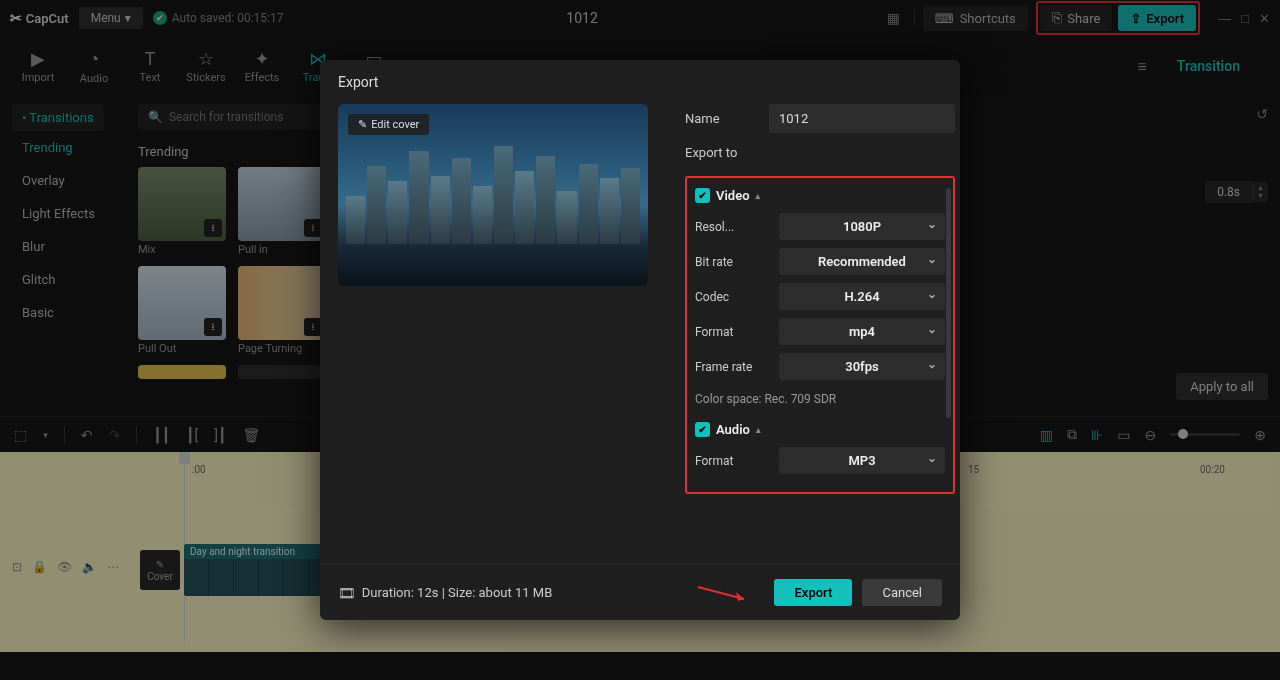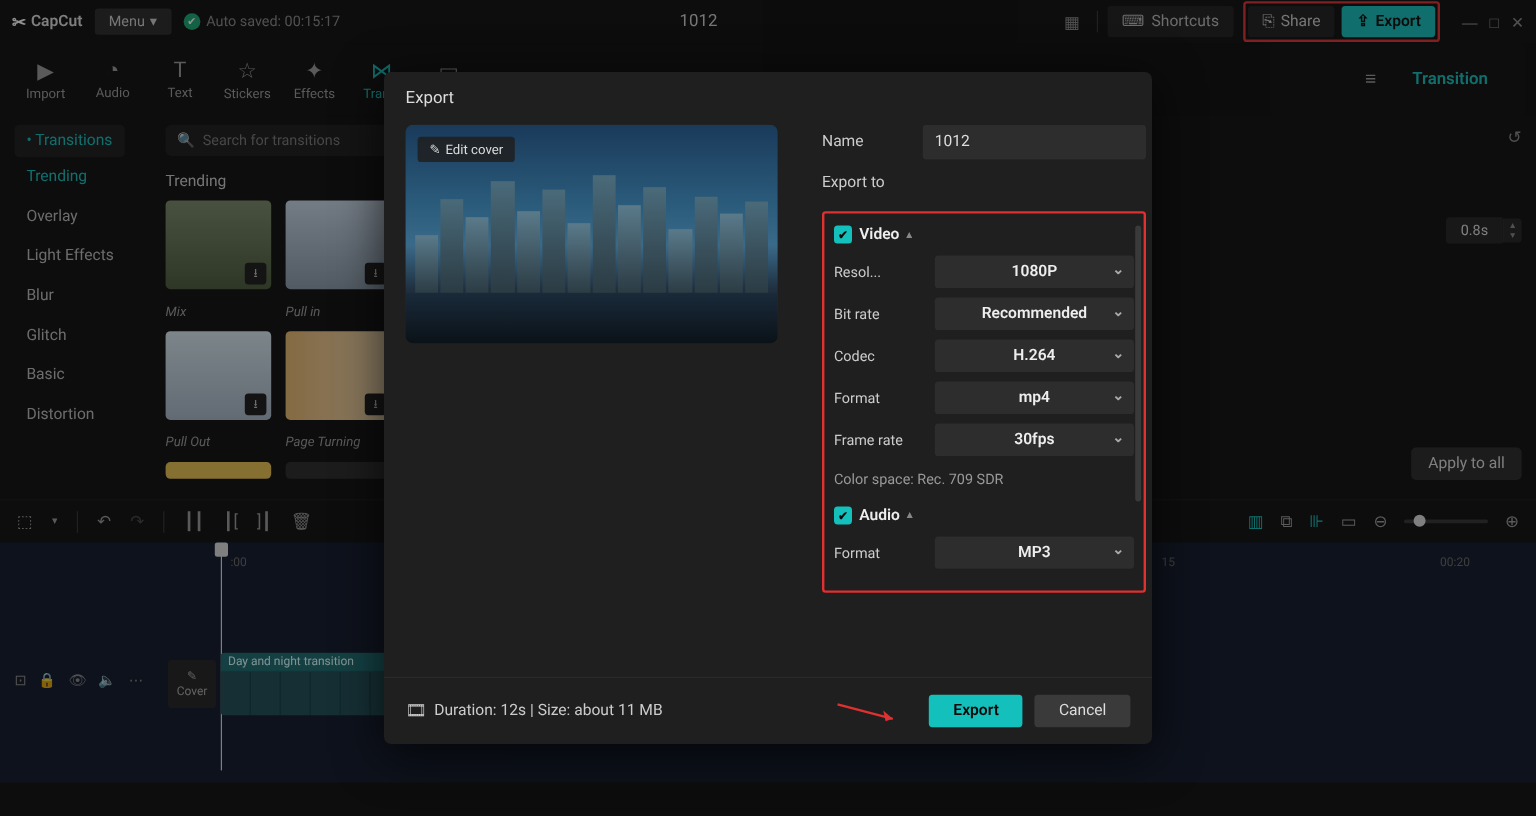--- a/index.html
+++ b/index.html
@@ -36,41 +36,41 @@
 .side-item { color: #bbb; font-size: 13px; padding: 9px 10px; }
 .side-item.active { color: #13c0bc; }
 
 .gallery-col { width: 340px; padding: 8px 10px; }
 .search-box { background: #1a1a1a; border-radius: 5px; padding: 6px 10px; color: #777; font-size: 12px; display: flex; align-items: center; gap: 6px; }
 .gallery-heading { color: #ccc; font-size: 13px; margin: 14px 0 8px 0; }
 .thumb-row { display: flex; gap: 12px; margin-bottom: 10px; }
 .thumb { width: 88px; }
 .thumb-img { width: 88px; height: 74px; background: #2a2a2a; border-radius: 4px; position: relative; }
 .thumb-dl { position: absolute; right: 4px; bottom: 4px; width: 18px; height: 18px; background: #1a1a1a; border-radius: 3px; display: flex; align-items: center; justify-content: center; color: #bbb; font-size: 10px; }
-.thumb-label { color: #999; font-size: 11px; margin-top: 12px; font-style: italic; }
+.thumb-label { color: #999; font-size: 11px; margin-top: 2px; }
 
 .right-panel { flex: 1; padding: 10px 20px; position: relative; }
 .param-head { display: flex; align-items: center; gap: 6px; color: #ccc; font-size: 13px; }
 .reset-icn { position: absolute; right: 12px; top: 10px; color: #888; font-size: 14px; }
 .slider-track { position: absolute; top: 95px; left: 20px; width: 200px; height: 3px; background: #333; border-radius: 2px; }
 .slider-knob { position: absolute; top: 90px; left: 150px; width: 13px; height: 13px; background: #ddd; border-radius: 50%; }
 .dur-box { position: absolute; top: 85px; right: 12px; display: flex; align-items: center; gap: 0; }
 .dur-val { background: #222; padding: 4px 12px; border-radius: 3px 0 0 3px; color: #ddd; font-size: 12px; }
 .dur-spin { background: #222; padding: 2px 4px; border-radius: 0 3px 3px 0; border-left: 1px solid #333; display: flex; flex-direction: column; color: #888; font-size: 7px; }
 .apply-all { position: absolute; bottom: 16px; right: 12px; background: #2a2a2a; border: none; color: #ddd; padding: 6px 14px; border-radius: 4px; font-size: 13px; }
 
 .timeline-toolbar { display: flex; align-items: center; height: 36px; padding: 0 14px; gap: 16px; color: #999; background: #0d0d0d; border-top: 1px solid #1a1a1a; }
 .tl-icon { font-size: 14px; }
 .tl-spacer { flex: 1; }
 .tl-right { display: flex; align-items: center; gap: 14px; }
 .tl-right .hl { color: #13c0bc; }
 .zoom-slider { width: 70px; height: 3px; background: #333; border-radius: 2px; position: relative; }
 .zoom-knob { width: 10px; height: 10px; background: #ddd; border-radius: 50%; position: absolute; top: -4px; left: 8px; }
 
-.timeline-body { position: relative; height: 200px; background: #0f172a; }
+.timeline-body { position: relative; height: 200px; background: #fef9c3; }
 .playhead { position: absolute; left: 184px; top: 6px; bottom: 10px; width: 1px; background: #ddd; }
 .playhead::before { content: ""; position: absolute; top: -6px; left: -5px; width: 11px; height: 12px; background: #ddd; border-radius: 2px; }
 .ruler { position: absolute; top: 12px; left: 0; right: 0; height: 20px; color: #666; font-size: 10px; }
 .ruler span { position: absolute; }
 .clip { position: absolute; left: 184px; top: 92px; width: 150px; height: 52px; background: #14555a; border-radius: 3px; overflow: hidden; }
 .clip-label { position: absolute; top: 0; left: 0; right: 0; background: #1a6b70; color: #dff; font-size: 10px; padding: 2px 6px; white-space: nowrap; overflow: hidden; }
 .clip-thumbs { position: absolute; top: 16px; left: 0; right: 0; bottom: 0; display: flex; }
 .clip-thumbs div { flex: 1; background: #1e4b55; border-right: 1px solid #0d3a40; }
 .cover-btn { position: absolute; left: 140px; top: 98px; width: 40px; height: 40px; background: #222; border-radius: 3px; display: flex; flex-direction: column; align-items: center; justify-content: center; color: #aaa; font-size: 10px; gap: 1px; }
 .tl-leftcol { position: absolute; left: 12px; top: 108px; display: flex; gap: 10px; color: #888; font-size: 12px; }
@@ -194,21 +194,20 @@
 
 <div class="main-row dim">
   <div class="side-col">
     <div class="side-tab">• <span>Transitions</span></div>
     <div class="side-item active">Trending</div>
     <div class="side-item">Overlay</div>
     <div class="side-item">Light Effects</div>
     <div class="side-item">Blur</div>
     <div class="side-item">Glitch</div>
     <div class="side-item">Basic</div>
-    <div class="side-item">Distortion</div>
   </div>
   <div class="gallery-col">
     <div class="search-box">
       <span>🔍</span>
       <span>Search for transitions</span>
     </div>
     <div class="gallery-heading">Trending</div>
     <div class="thumb-row">
       <div class="thumb">
           <div class="thumb-img" style="background:linear-gradient(#7a8a6a,#4a5a3a);">

